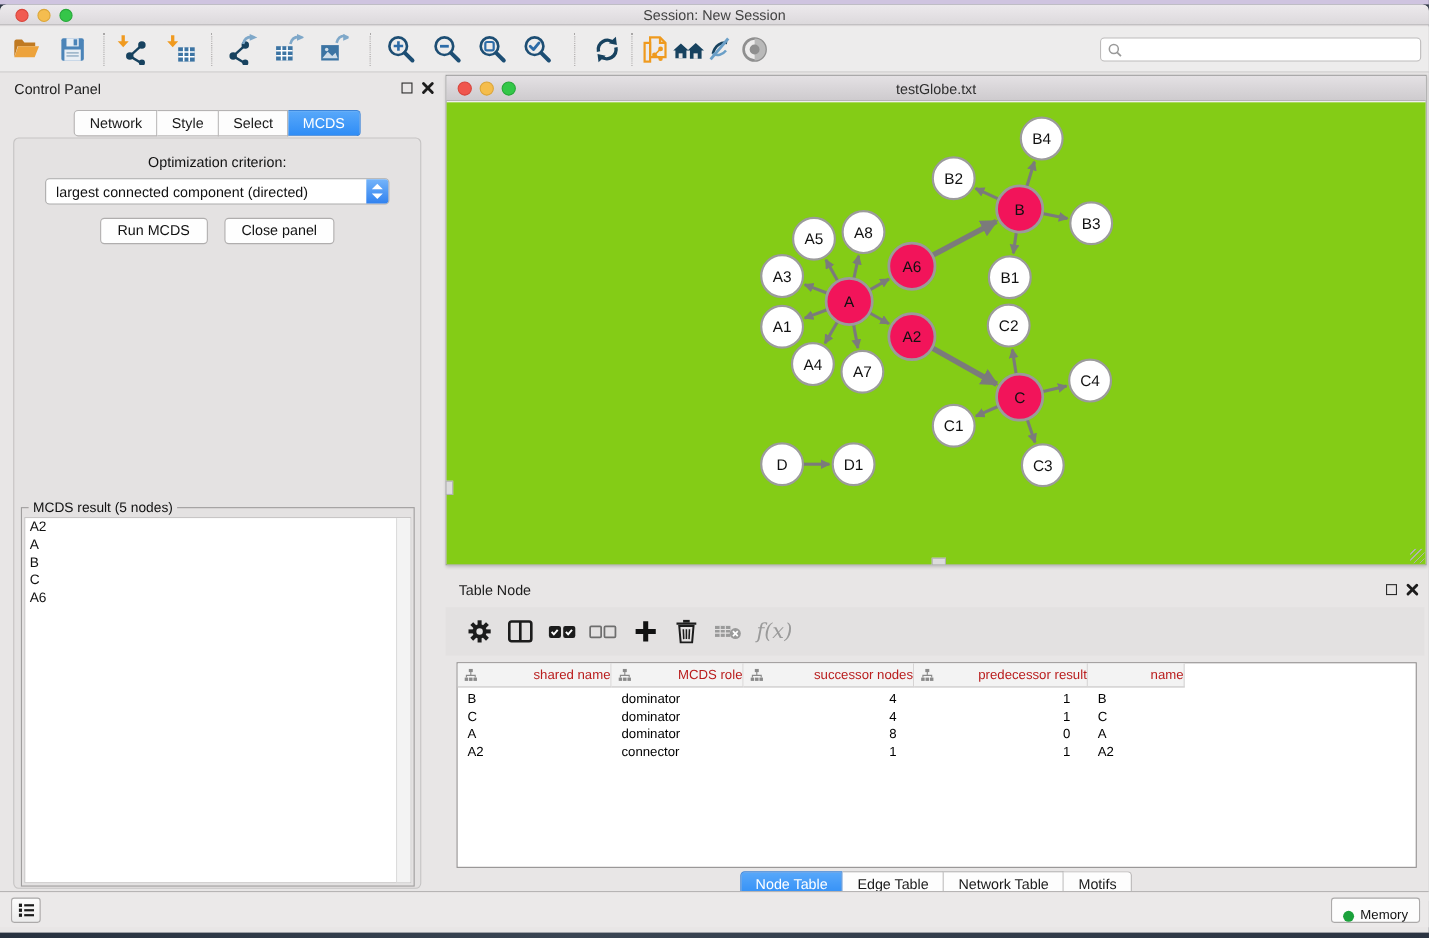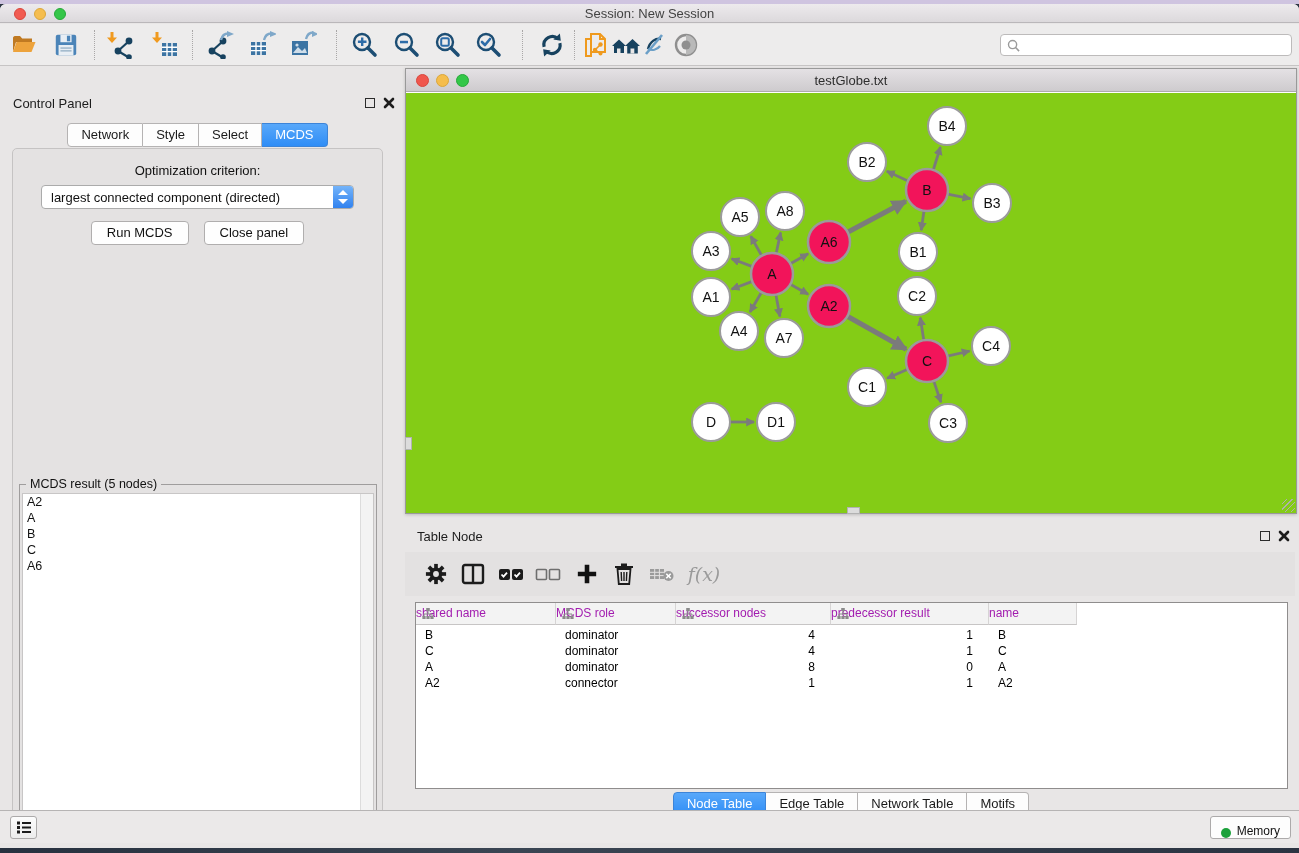--- a/index.html
+++ b/index.html
@@ -22,21 +22,21 @@
   .toolbar { position:absolute; left:0; top:20px; width:100%; height:42px; background:#edecec; border-bottom:1px solid #c6c4c4; }
   .tbtn { position:absolute; top:5px; width:32px; height:32px; display:flex; align-items:center; justify-content:center; cursor:default; }
   .tsep { position:absolute; top:6px; height:30px; width:0; border-left:1px dotted #a9a7a7; }
   .searchbox { position:absolute; left:1000px; top:10px; width:292px; height:22px; background:#fff; border:1px solid #bdbbbb; border-radius:4px; display:flex; align-items:center; padding-left:6px; }
   .searchbox input { border:none; outline:none; flex:1; font-size:13px; font-family:"Liberation Sans",sans-serif; background:transparent; margin-left:4px; }
 
   
   .workspace { position:absolute; left:0; top:62px; width:100%; height:753px; background:#e8e6e6; }
 
   
-  .control-panel { position:absolute; left:5px; top:2px; width:385px; height:748px;margin-top:23px; }
+  .control-panel { position:absolute; left:5px; top:2px; width:385px; height:748px; }
   .panel-header { position:absolute; left:0; top:0; right:0; height:24px; }
   .panel-header .ph-title { position:absolute; left:8px; top:5px; font-size:13px; color:#1c1c1c; }
   .ph-float { position:absolute; top:7px; width:10px; height:10px; border:1.5px solid #2b2b2b; }
   .ph-close { position:absolute; top:6px; width:12px; height:12px; }
   .ph-close svg { display:block; }
   .cp-tabs { position:absolute; left:0; right:0; top:32px; display:flex; justify-content:center; }
   .seg-tab { font-size:13px; color:#1a1a1a; background:#fdfdfd; border:1px solid #b5b3b3; border-left-width:0; padding:3px 13px 4px; cursor:default; }
   .seg-tab:first-child { border-left-width:1px; border-radius:4px 0 0 4px; }
   .seg-tab:last-child { border-radius:0 4px 4px 0; }
   .seg-tab.active { background:linear-gradient(#58a8fa,#2f8df6); border-color:#3c84d8; color:#fff; }
@@ -73,21 +73,21 @@
   .edge-handle-left { position:absolute; left:-1px; top:368px; width:7px; height:13px; background:#dcdcdc; border:1px solid #b2b2b2; }
   .edge-handle-bottom { position:absolute; left:441px; bottom:-1px; width:13px; height:7px; background:#dcdcdc; border:1px solid #b2b2b2; }
 
   
   .table-panel { position:absolute; left:405px; top:458px; width:892px; height:294px; }
   .tp-toolbar { position:absolute; left:0; right:2px; top:28px; height:44px; background:#e3e1e1; }
   .tpbtn { position:absolute; top:7px; width:30px; height:30px; display:flex; align-items:center; justify-content:center; }
   .fx-label { font-family:"DejaVu Serif", serif; font-style:italic; font-size:19px; color:#9a9a9a; }
   .tp-table { position:absolute; left:10px; right:9px; top:78px; bottom:29px; background:#fff; border:1px solid #8f8d8d; overflow:hidden; }
   .thead { position:absolute; left:0; top:0; height:22px; white-space:nowrap; font-size:0; }
-  .th { display:inline-block; height:22px; background:#f3f3f3; border-right:1px solid #d6d4d4; border-bottom:1px solid #c7c5c5; font-size:12px; color:#a21caf; text-align:left; line-height:21px; vertical-align:top; position:relative; }
+  .th { display:inline-block; height:22px; background:#f3f3f3; border-right:1px solid #d6d4d4; border-bottom:1px solid #c7c5c5; font-size:12px; color:#b91c1c; text-align:right; line-height:21px; vertical-align:top; position:relative; }
   .th .col-icon { position:absolute; left:6px; top:5px; }
   .tbody { position:absolute; left:0; top:25px; right:0; }
   .tr { height:16px; white-space:nowrap; font-size:0; }
   .td { display:inline-block; height:16px; font-size:12px; color:#000; line-height:15px; vertical-align:top; }
   .td.a-left { text-align:left; padding-left:9px; }
   .td.a-right { text-align:right; padding-right:16px; }
   .tp-tabs { position:absolute; left:0; right:0; bottom:2px; display:flex; justify-content:center; }
 
   
   .statusbar { position:absolute; left:0; bottom:5px; width:100%; height:33px; background:#ebe9e9; border-top:1px solid #b6b4b4; }

